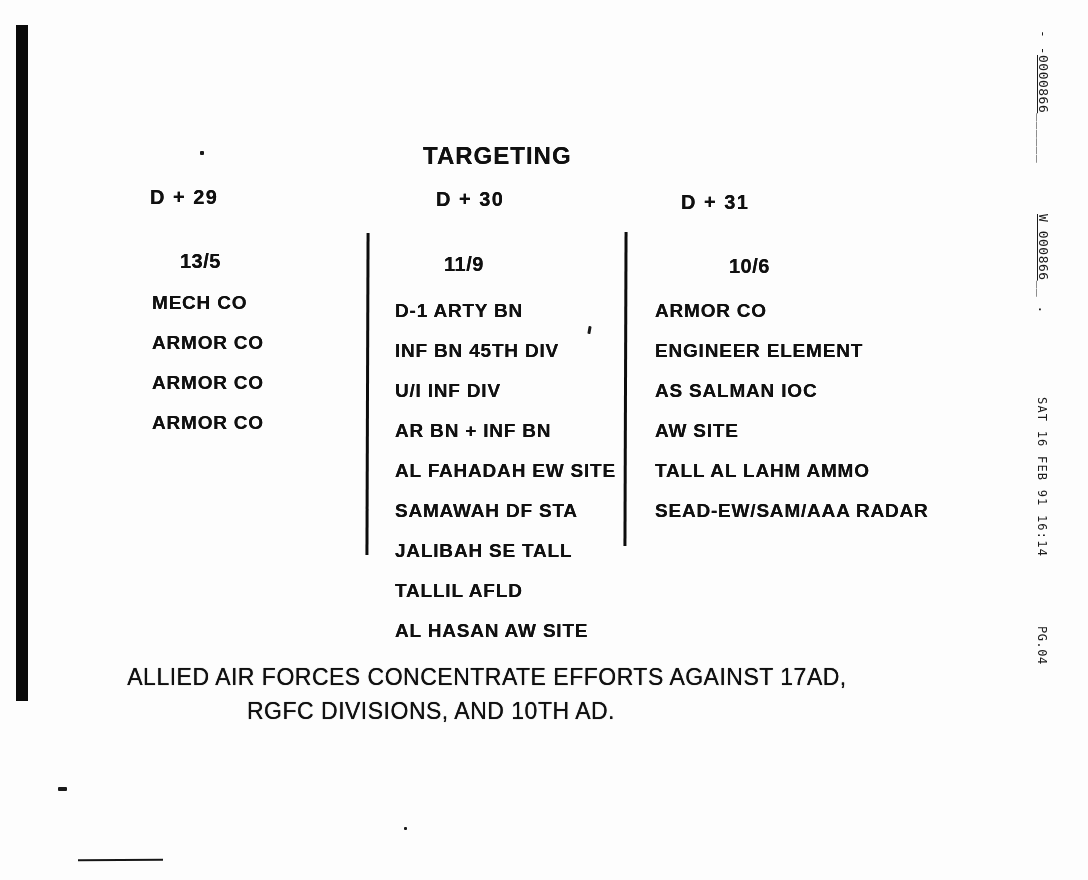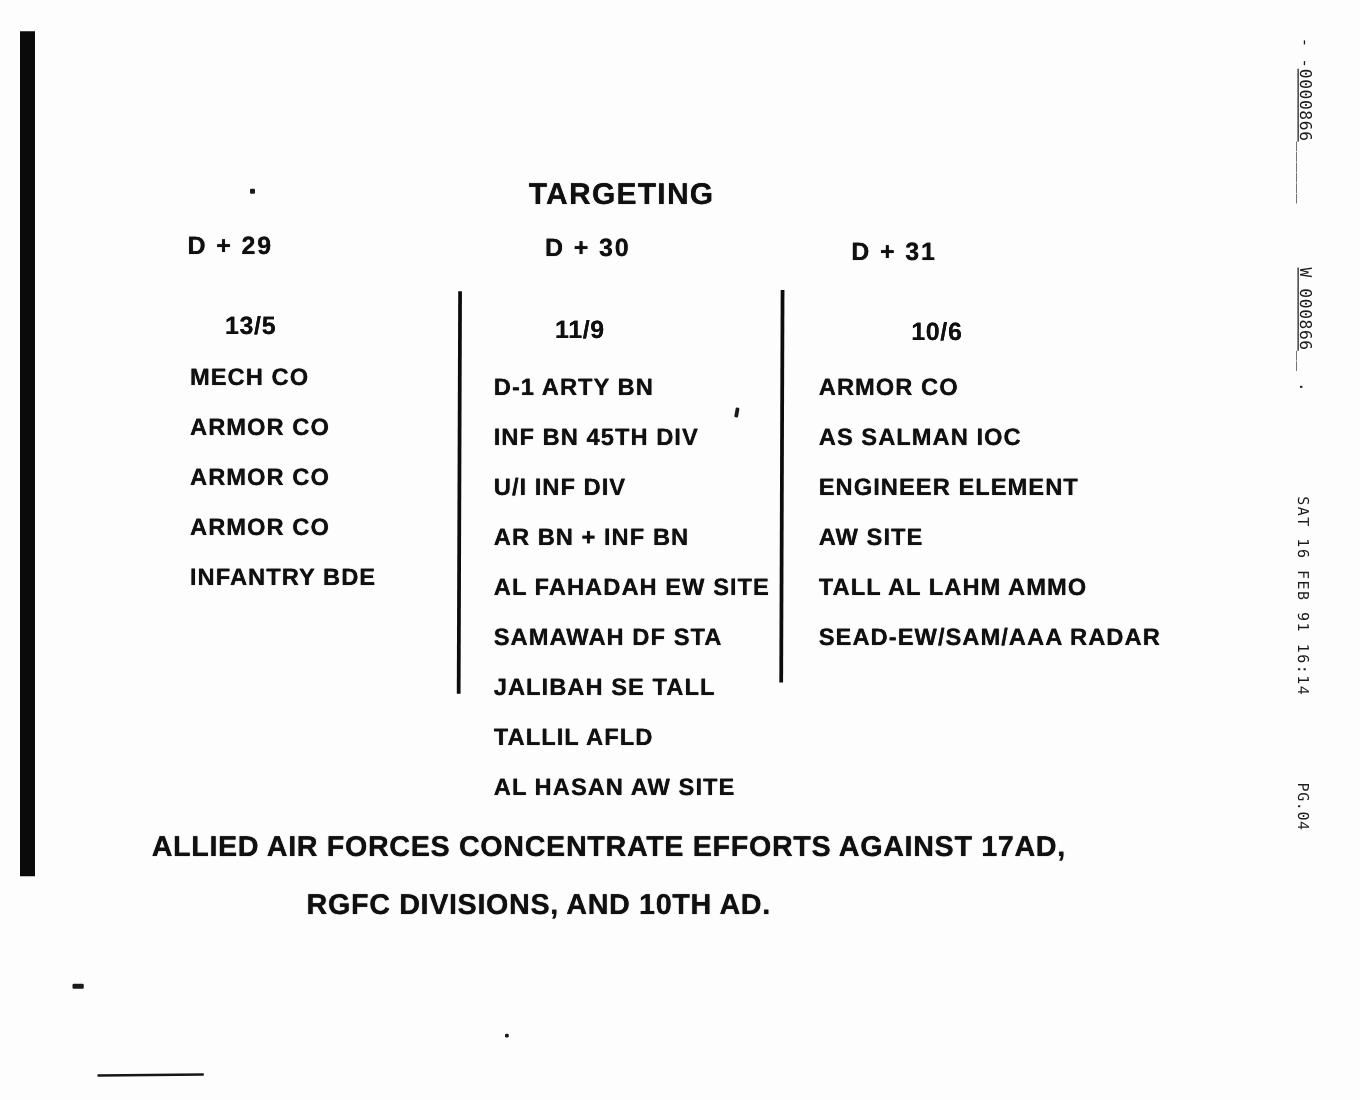--- a/index.html
+++ b/index.html
@@ -48,25 +48,25 @@
     white-space:nowrap;
   }
   .divider{
     position:absolute;width:3px;background:#0d0d0d;
   }
   .divider.d1{left:366px;top:233px;height:322px;transform:rotate(0.2deg);}
   .divider.d2{left:624px;top:232px;height:314px;transform:rotate(0.2deg);}
   .footer{
     position:absolute;left:84px;top:664px;width:806px;
     text-align:center;
-    font-size:23px;font-weight:700;letter-spacing:0.5px;
+    font-size:23px;font-weight:400;letter-spacing:0.5px;
     text-shadow:0 0 0.7px #101010;
   }
   .footer .line2{
-    margin-top:19px;
+    margin-top:7px;
     padding-right:112px;
   }
   
   .vstamp{
     position:absolute;
     transform:rotate(90deg);
     transform-origin:left top;
     font-family:"DejaVu Sans Mono", monospace;
     color:#1c1c1c;
     white-space:nowrap;
@@ -106,39 +106,38 @@
   <div class="ratio" style="left:729px;top:255px;">10/6</div>
 
   <div class="divider d1"></div>
   <div class="divider d2"></div>
 
   <div class="col" style="left:152px;top:283px;">
     <div class="item">MECH CO</div>
     <div class="item">ARMOR CO</div>
     <div class="item">ARMOR CO</div>
     <div class="item">ARMOR CO</div>
-    <div class="item">INFANTRY BDE</div>
   </div>
 
   <div class="col" style="left:395px;top:291px;">
     <div class="item">D-1 ARTY BN</div>
     <div class="item">INF BN 45TH DIV</div>
     <div class="item">U/I INF DIV</div>
     <div class="item">AR BN + INF BN</div>
     <div class="item">AL FAHADAH EW SITE</div>
     <div class="item">SAMAWAH DF STA</div>
     <div class="item">JALIBAH SE TALL</div>
     <div class="item">TALLIL AFLD</div>
     <div class="item">AL HASAN AW SITE</div>
   </div>
 
   <div class="col" style="left:655px;top:291px;">
     <div class="item">ARMOR CO</div>
+    <div class="item">ENGINEER ELEMENT</div>
     <div class="item">AS SALMAN IOC</div>
-    <div class="item">ENGINEER ELEMENT</div>
     <div class="item">AW SITE</div>
     <div class="item">TALL AL LAHM AMMO</div>
     <div class="item">SEAD-EW/SAM/AAA RADAR</div>
   </div>
 
   <div class="footer">
     <div class="line1">ALLIED AIR FORCES CONCENTRATE EFFORTS AGAINST 17AD,</div>
     <div class="line2">RGFC DIVISIONS, AND 10TH AD.</div>
   </div>
 

